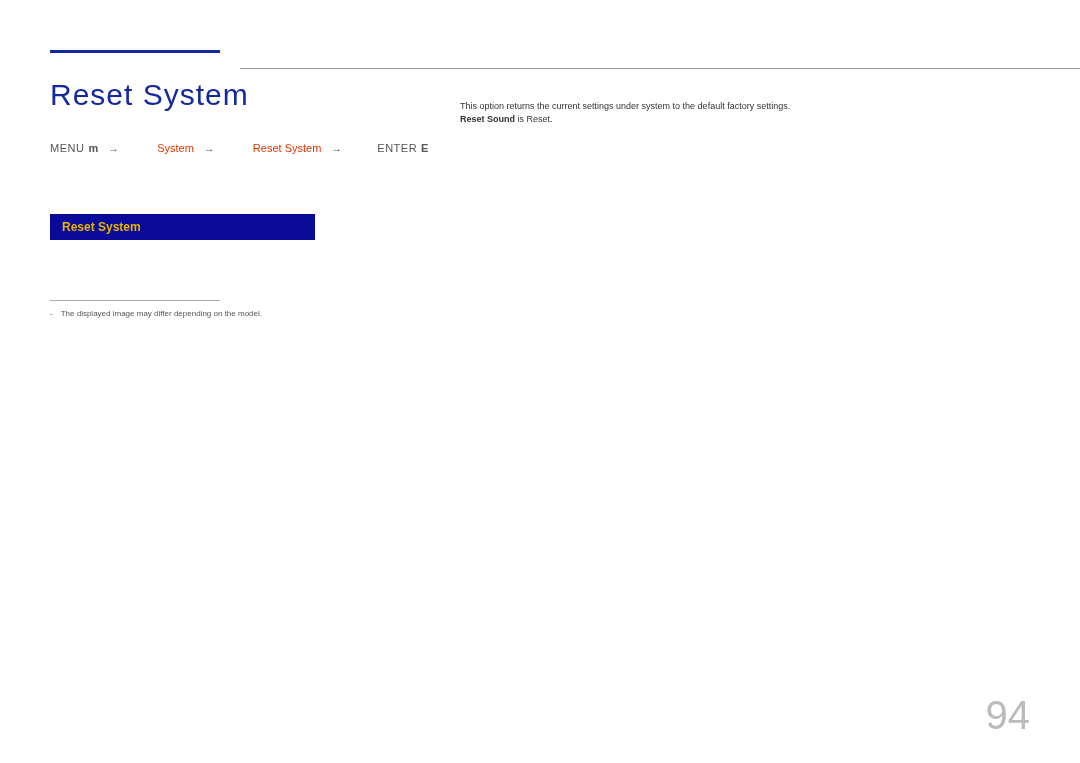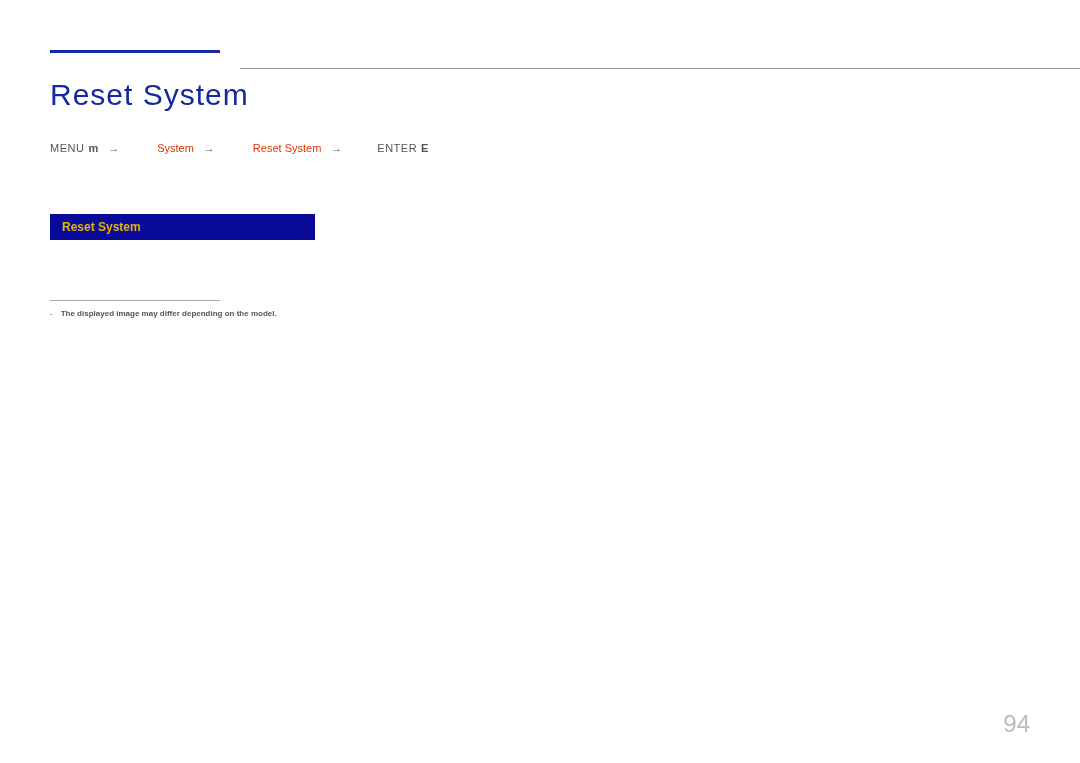--- a/index.html
+++ b/index.html
@@ -90,41 +90,40 @@
     .footnote {
       font-size: 8px;
       color: #555;
       display: flex;
     }
     .footnote-dash {
       margin-right: 8px;
     }
     .footnote-text {
       line-height: 1.3;
-      font-weight: bold;
     }
     .right-content {
       position: absolute;
       left: 460px;
       top: 100px;
       width: 420px;
     }
     .description {
       font-size: 9px;
       color: #333;
       line-height: 1.4;
     }
     .description-bold {
       font-weight: bold;
     }
     .page-number {
       position: absolute;
       bottom: 25px;
       right: 50px;
-      font-size: 24px;
+      font-size: 40px;
       color: #bbb;
       font-weight: 300;
     }
   </style>
 </head>
 <body>
 
 <div class="page">
   <div class="top-accent"></div>
   <div class="top-divider"></div>
@@ -146,15 +145,21 @@
   <div class="menu-preview">
     <div class="menu-item-selected">Reset System</div>
   </div>
 
   <div class="footnote-rule"></div>
   <div class="footnote">
     <span class="footnote-dash">-</span>
     <span class="footnote-text">The displayed image may differ depending on the model.</span>
   </div>
 
+  <div class="right-content">
+    <div class="description">This option returns the current settings under system to the default factory settings.</div>
+    <div class="description">
+      <span class="description-bold">Reset Sound</span><span> is Reset.</span>
+    </div>
+  </div>
 
   <div class="page-number">94</div>
 </div>
 
 </body></html>

